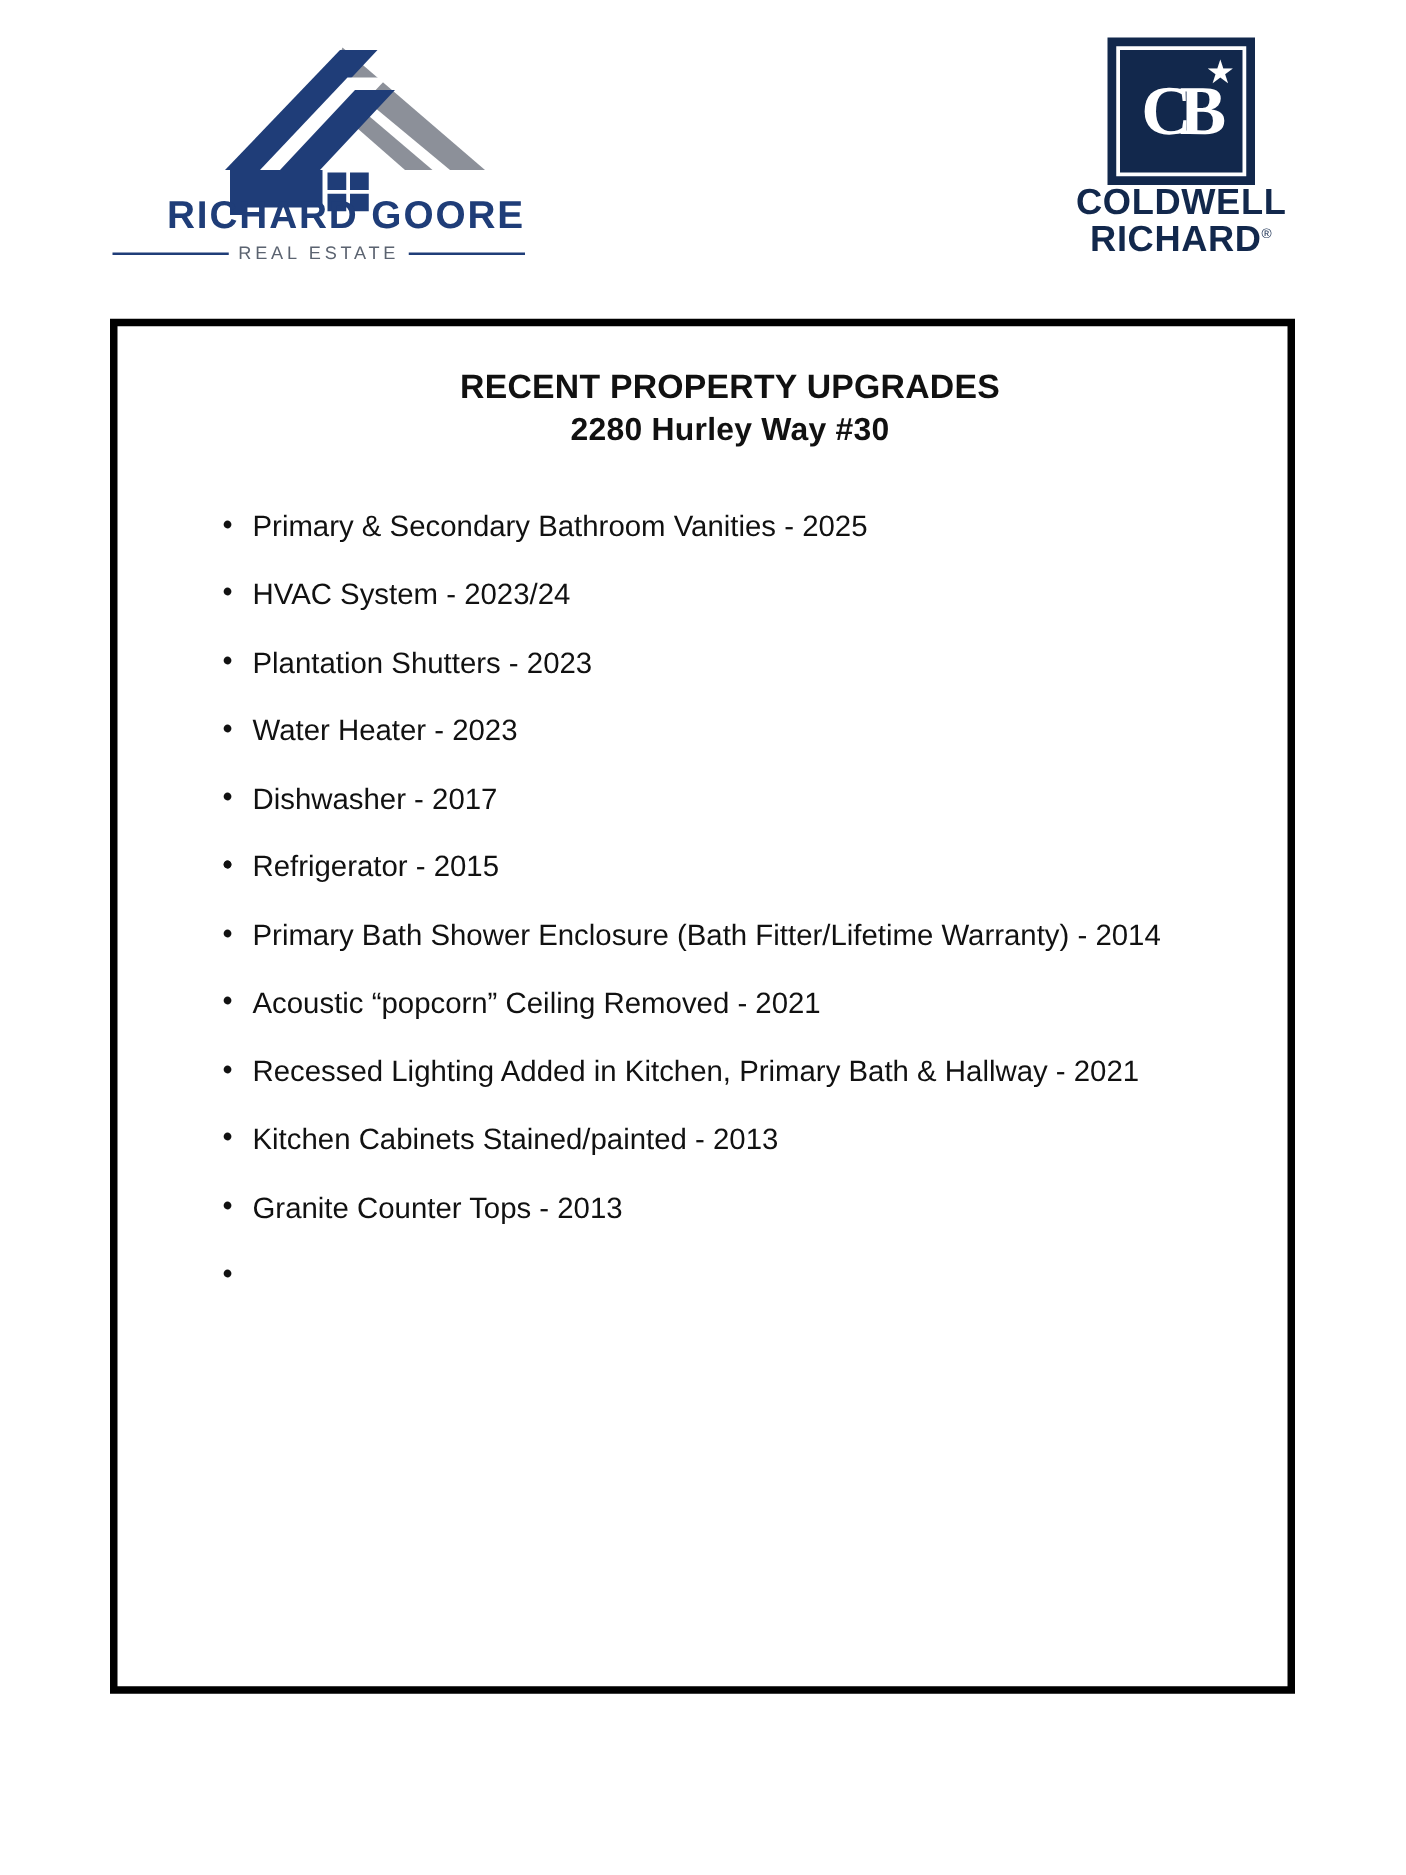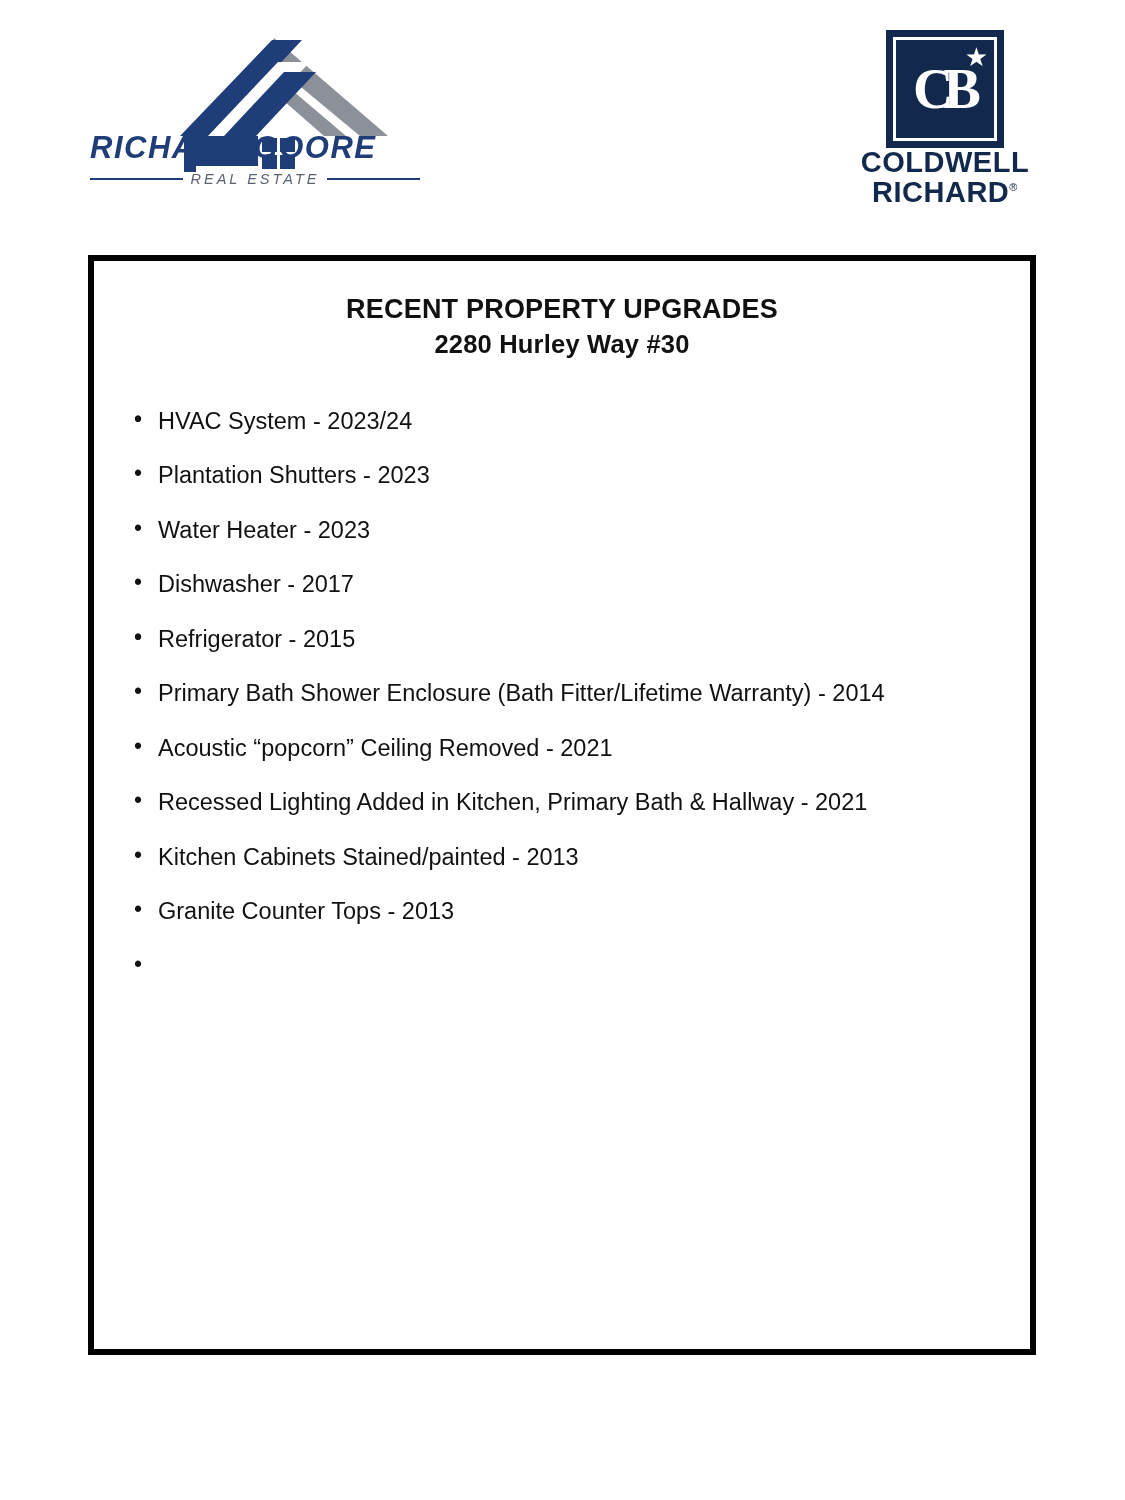--- a/index.html
+++ b/index.html
@@ -27,24 +27,23 @@
     position: absolute;
     left: 88px;
     top: 28px;
     width: 330px;
     height: 185px;
   }
   .rg-logo svg { display: block; }
   .rg-wordmark {
     position: absolute;
     left: 90px;
-    top: 132px;
+    top: 156px;
     width: 330px;
-    text-align: left;
-    font-style: italic;
+    text-align: right;
   }
   .rg-name {
     font-family: "Liberation Sans", sans-serif;
     font-size: 31px;
     font-weight: bold;
     letter-spacing: 1.5px;
     color: #1f3d78;
     line-height: 1;
     white-space: nowrap;
   }
@@ -124,20 +123,21 @@
   
   .sheet {
     position: absolute;
     left: 88px;
     top: 255px;
     width: 948px;
     height: 1100px;
     border: 6px solid #000000;
     background: #ffffff;
     box-sizing: border-box;
+    padding-left: 44px;
   }
 
   .doc-title {
     text-align: center;
     font-size: 27px;
     font-weight: bold;
     color: #111111;
     margin-top: 30px;
     line-height: 1.35;
     letter-spacing: 0.2px;
@@ -223,21 +223,21 @@
     </div>
   </div>
 
 </div>
 
 <div class="sheet">
   <div class="doc-title">RECENT PROPERTY UPGRADES</div>
   <div class="doc-subtitle">2280 Hurley Way #30</div>
 
   <ul class="upgrade-list">
-    <li><span class="bullet">•</span></li>
+    <li><span class="bullet">•</span><span>Primary &amp; Secondary Bathroom Vanities - 2025</span></li>
     <li><span class="bullet">•</span><span>HVAC System - 2023/24</span></li>
     <li><span class="bullet">•</span><span>Plantation Shutters - 2023</span></li>
     <li><span class="bullet">•</span><span>Water Heater - 2023</span></li>
     <li><span class="bullet">•</span><span>Dishwasher - 2017</span></li>
     <li><span class="bullet">•</span></li>
     <li><span class="bullet">•</span><span>Refrigerator - 2015</span></li>
     <li><span class="bullet">•</span><span>Primary Bath Shower Enclosure (Bath Fitter/Lifetime Warranty) - 2014</span></li>
     <li><span class="bullet">•</span><span>Acoustic “popcorn” Ceiling Removed - 2021</span></li>
     <li><span class="bullet">•</span><span>Recessed Lighting Added in Kitchen, Primary Bath &amp; Hallway - 2021</span></li>
     <li><span class="bullet">•</span><span>Kitchen Cabinets Stained/painted - 2013</span></li>

